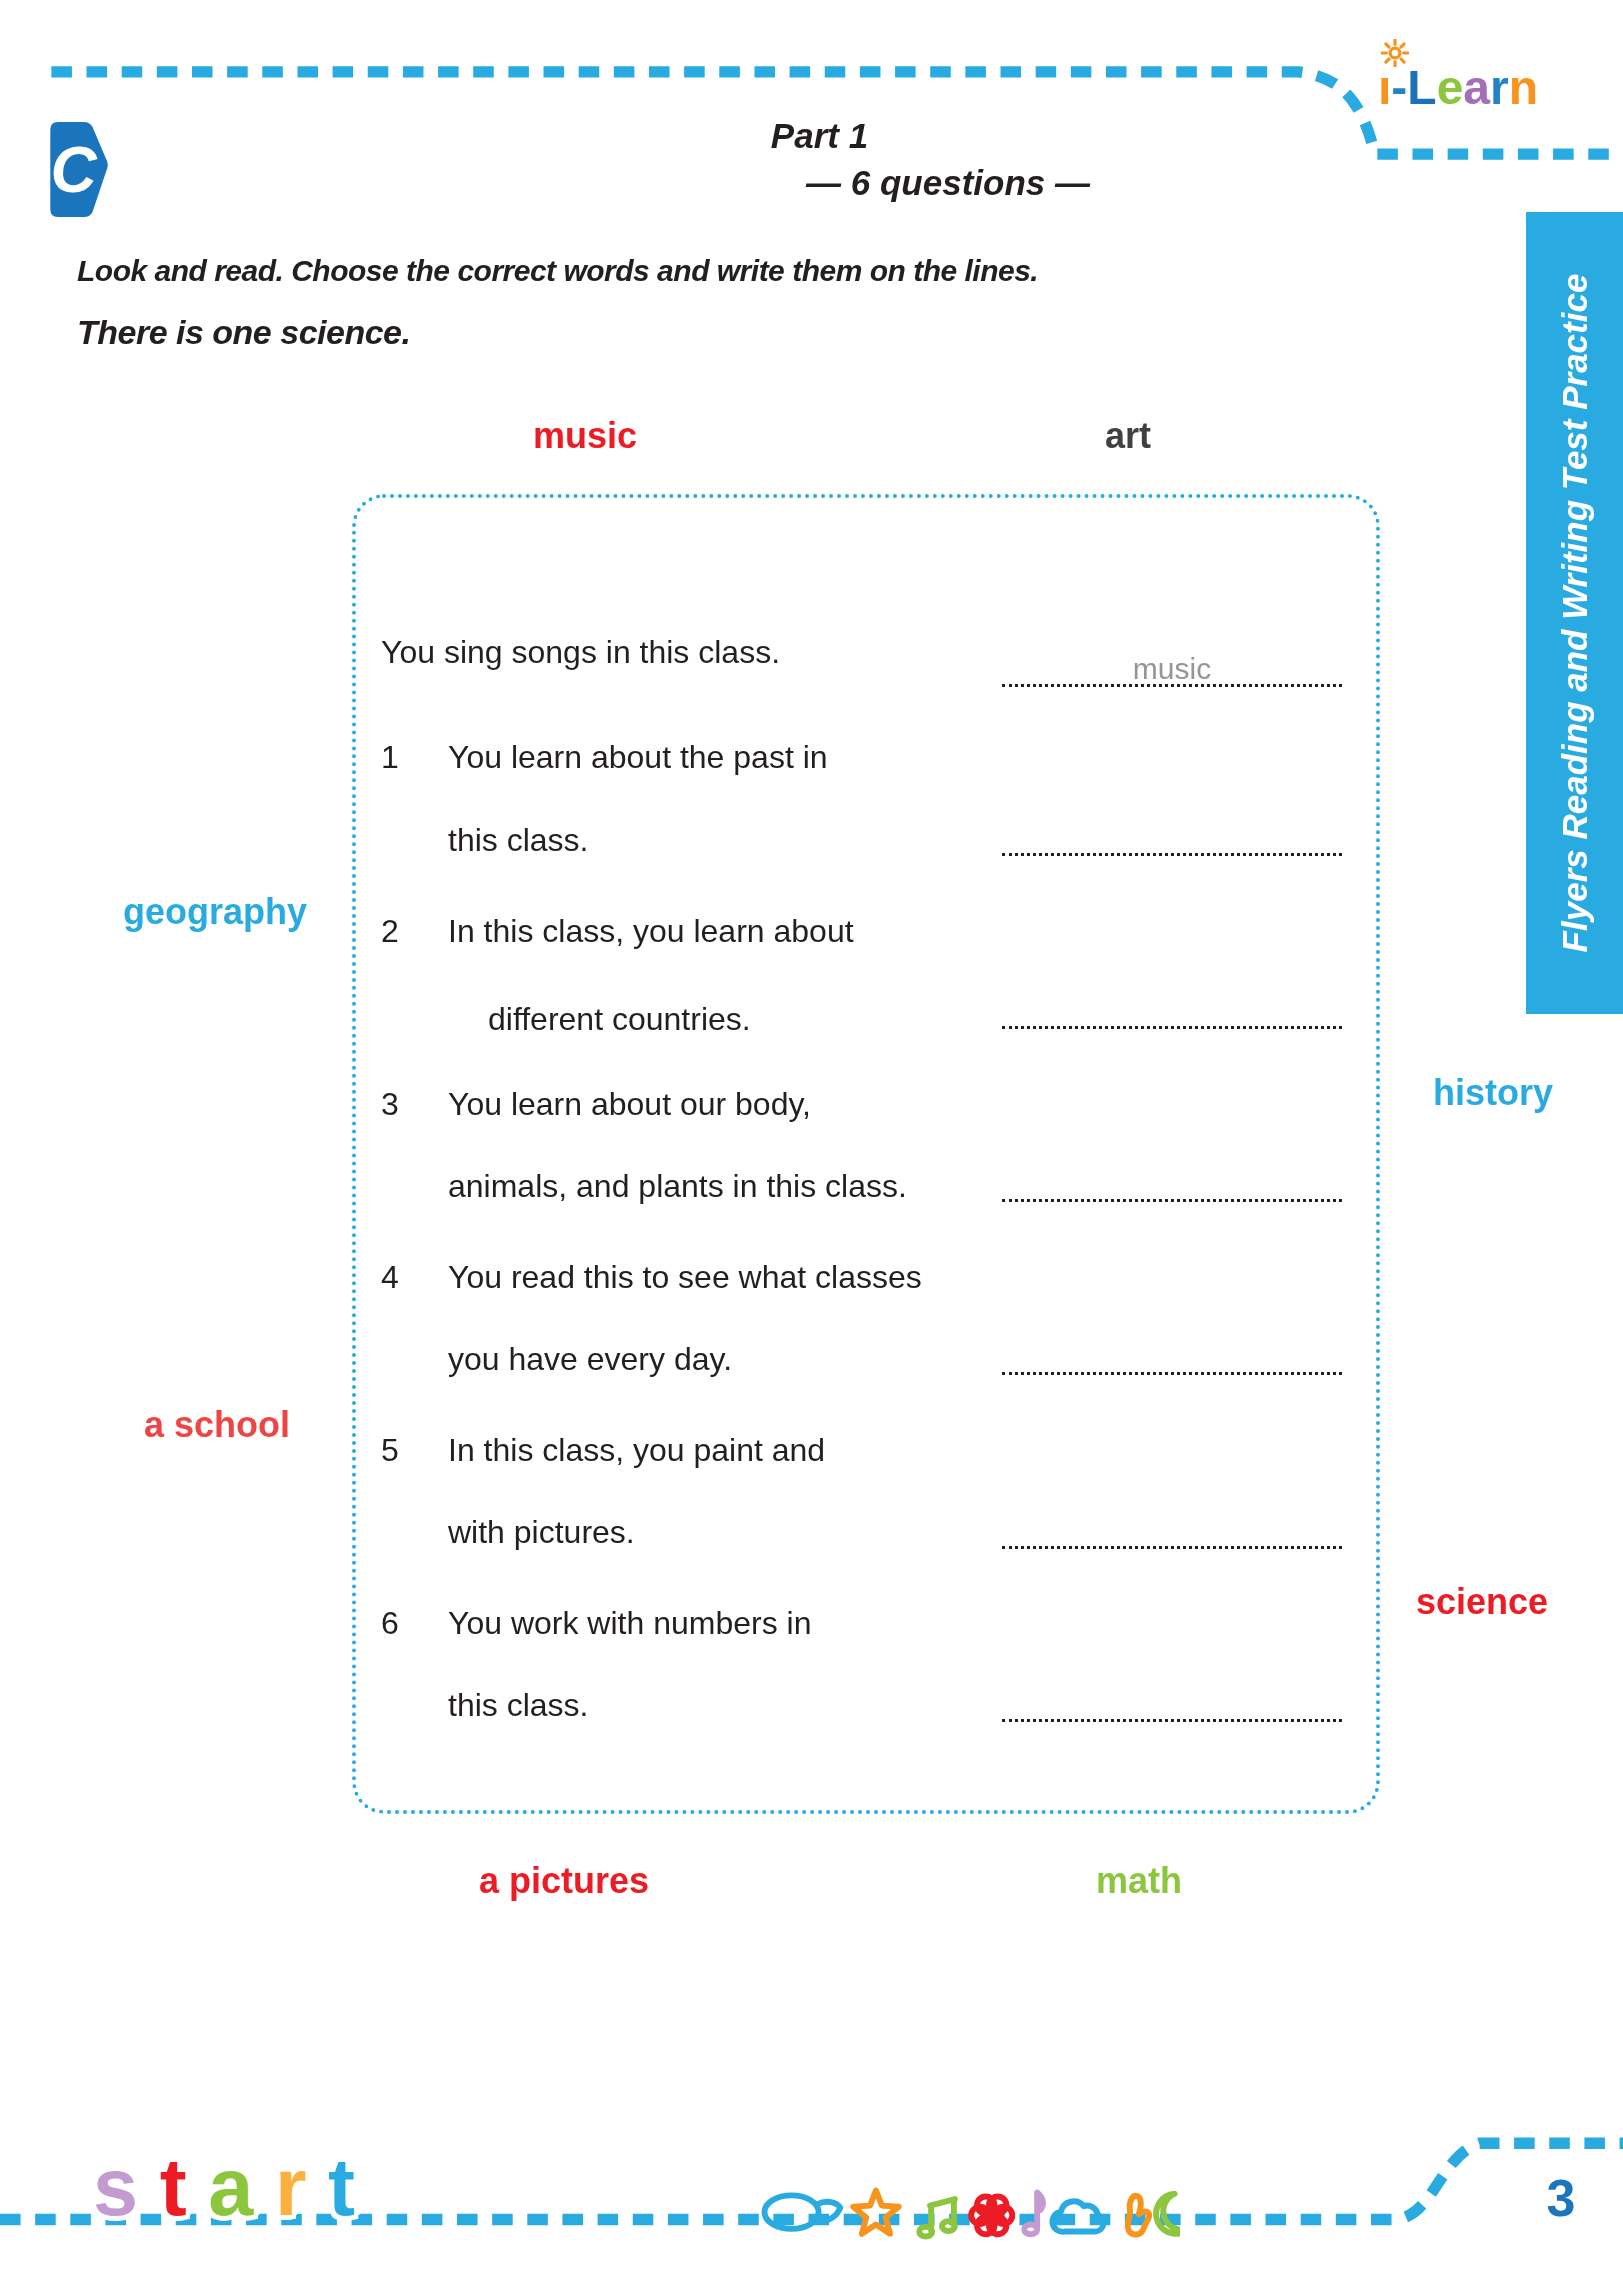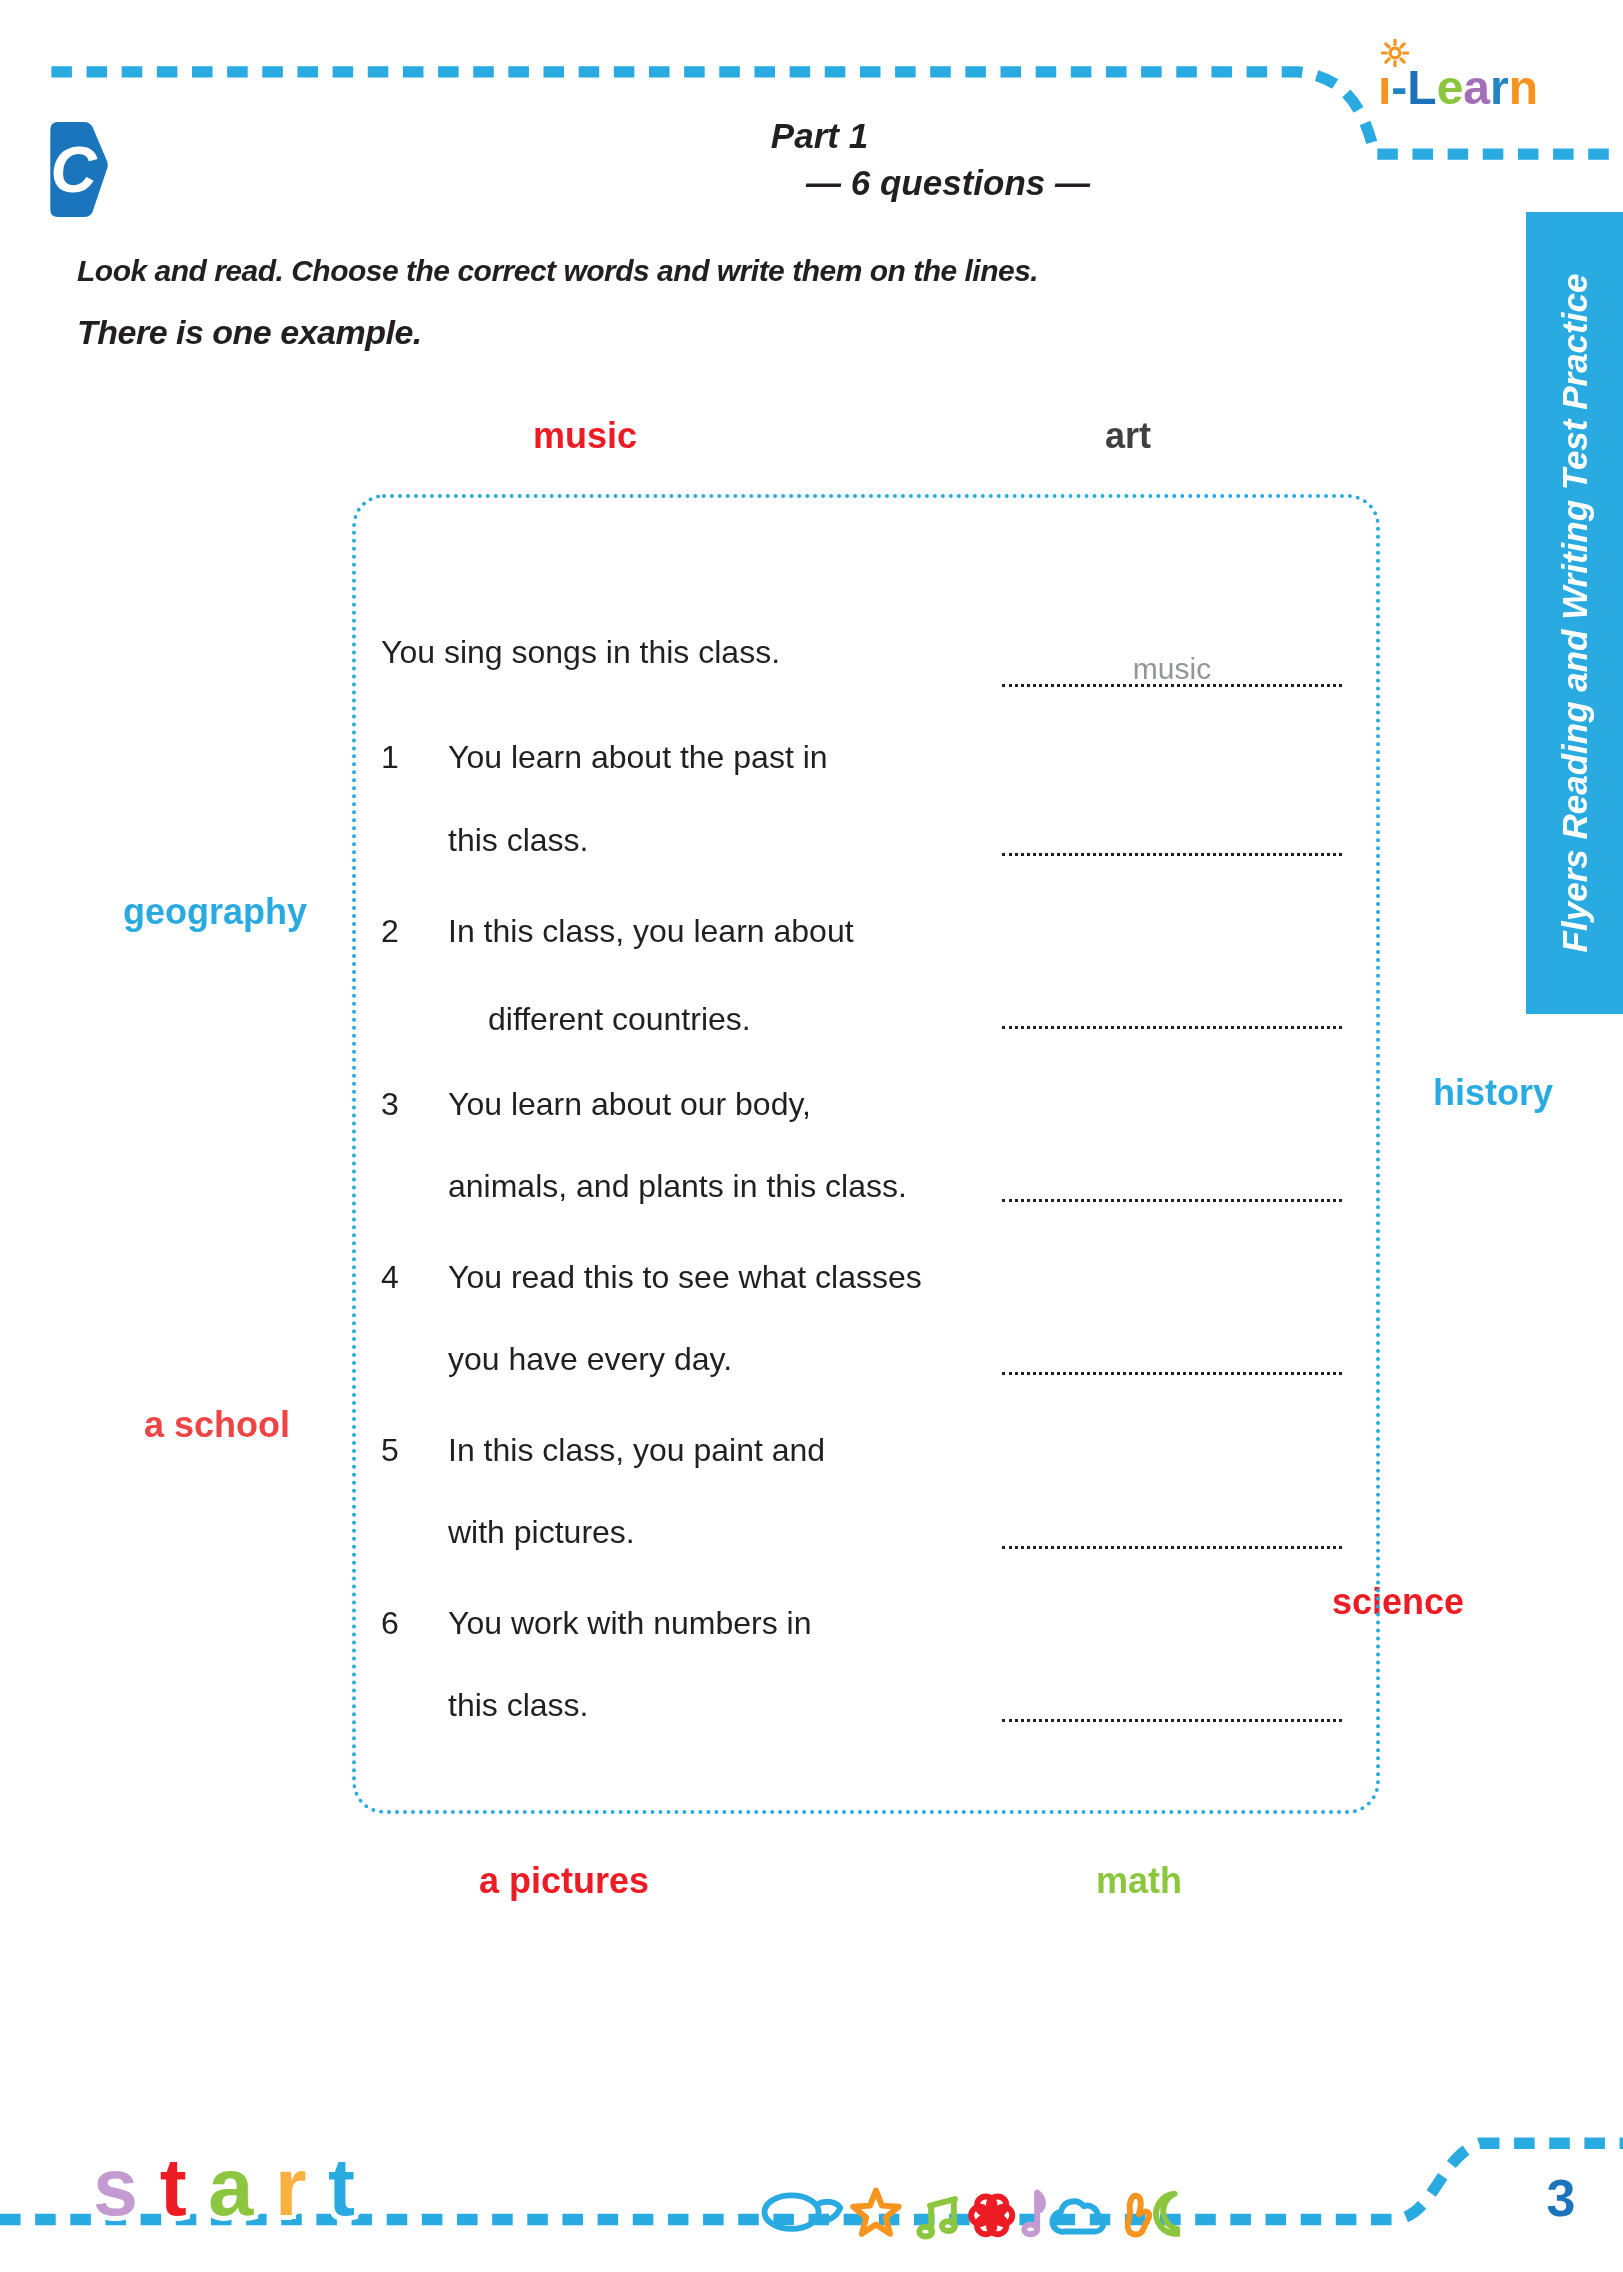--- a/index.html
+++ b/index.html
@@ -42,21 +42,21 @@
   .qbox{left:352px;top:494px;width:1028px;height:1320px;border:4.9px dotted #29ABE2;
         border-radius:32px;box-sizing:border-box;}
 
   
   .wb{position:absolute;font-size:36px;font-weight:bold;line-height:1;white-space:nowrap;}
   .wb-music{left:533px;top:418px;}
   .wb-art{left:1105px;top:418px;}
   .wb-geography{left:123px;top:894px;}
   .wb-history{left:1413px;top:1075px;}
   .wb-aschool{left:144px;top:1407px;}
-  .wb-science{left:1332px;top:1584px;}
+  .wb-science{left:1416px;top:1584px;}
   .wb-atimetable{left:479px;top:1863px;}
   .wb-math{left:1096px;top:1863px;}
 
   
   .q-num{position:absolute;left:381px;font-size:32px;line-height:39px;}
   .q-text{position:absolute;left:448px;font-size:32px;line-height:39px;white-space:nowrap;}
   .ex-text{left:381px;}
   .answer-line{position:absolute;left:1002px;width:340px;height:39px;
                border-bottom:3.8px dotted #231F20;}
   .answer-word{position:absolute;left:0;right:0;bottom:-2.2px;text-align:center;
@@ -117,21 +117,21 @@
     <span style="color: rgb(34, 131, 197);">r</span>
     <span style="color: rgb(247, 148, 29);">n</span>
   </div>
 
   <div class="abs title-wrap">
     <div class="title-part">Part 1</div>
     <div class="title-q">— 6 questions —</div>
   </div>
 
   <div class="abs instr1">Look and read. Choose the correct words and write them on the lines.</div>
-  <div class="abs instr2">There is one example.</div>
+  <div class="abs instr2">There is one science.</div>
 
   <div class="abs banner" style="background: rgb(41, 171, 226);">
     <span>Flyers Reading and Writing Test Practice</span>
   </div>
 
   <div class="wb wb-music" style="color: rgb(237, 28, 36);">music</div>
   <div class="wb wb-art" style="color: #404040;">art</div>
   <div class="wb wb-geography" style="color: rgb(41, 171, 226);">geography</div>
   <div class="wb wb-history" style="color: rgb(41, 171, 226); margin-left: 20px;">history</div>
   <div class="wb wb-aschool" style="color: #ef4444;">a school</div>

